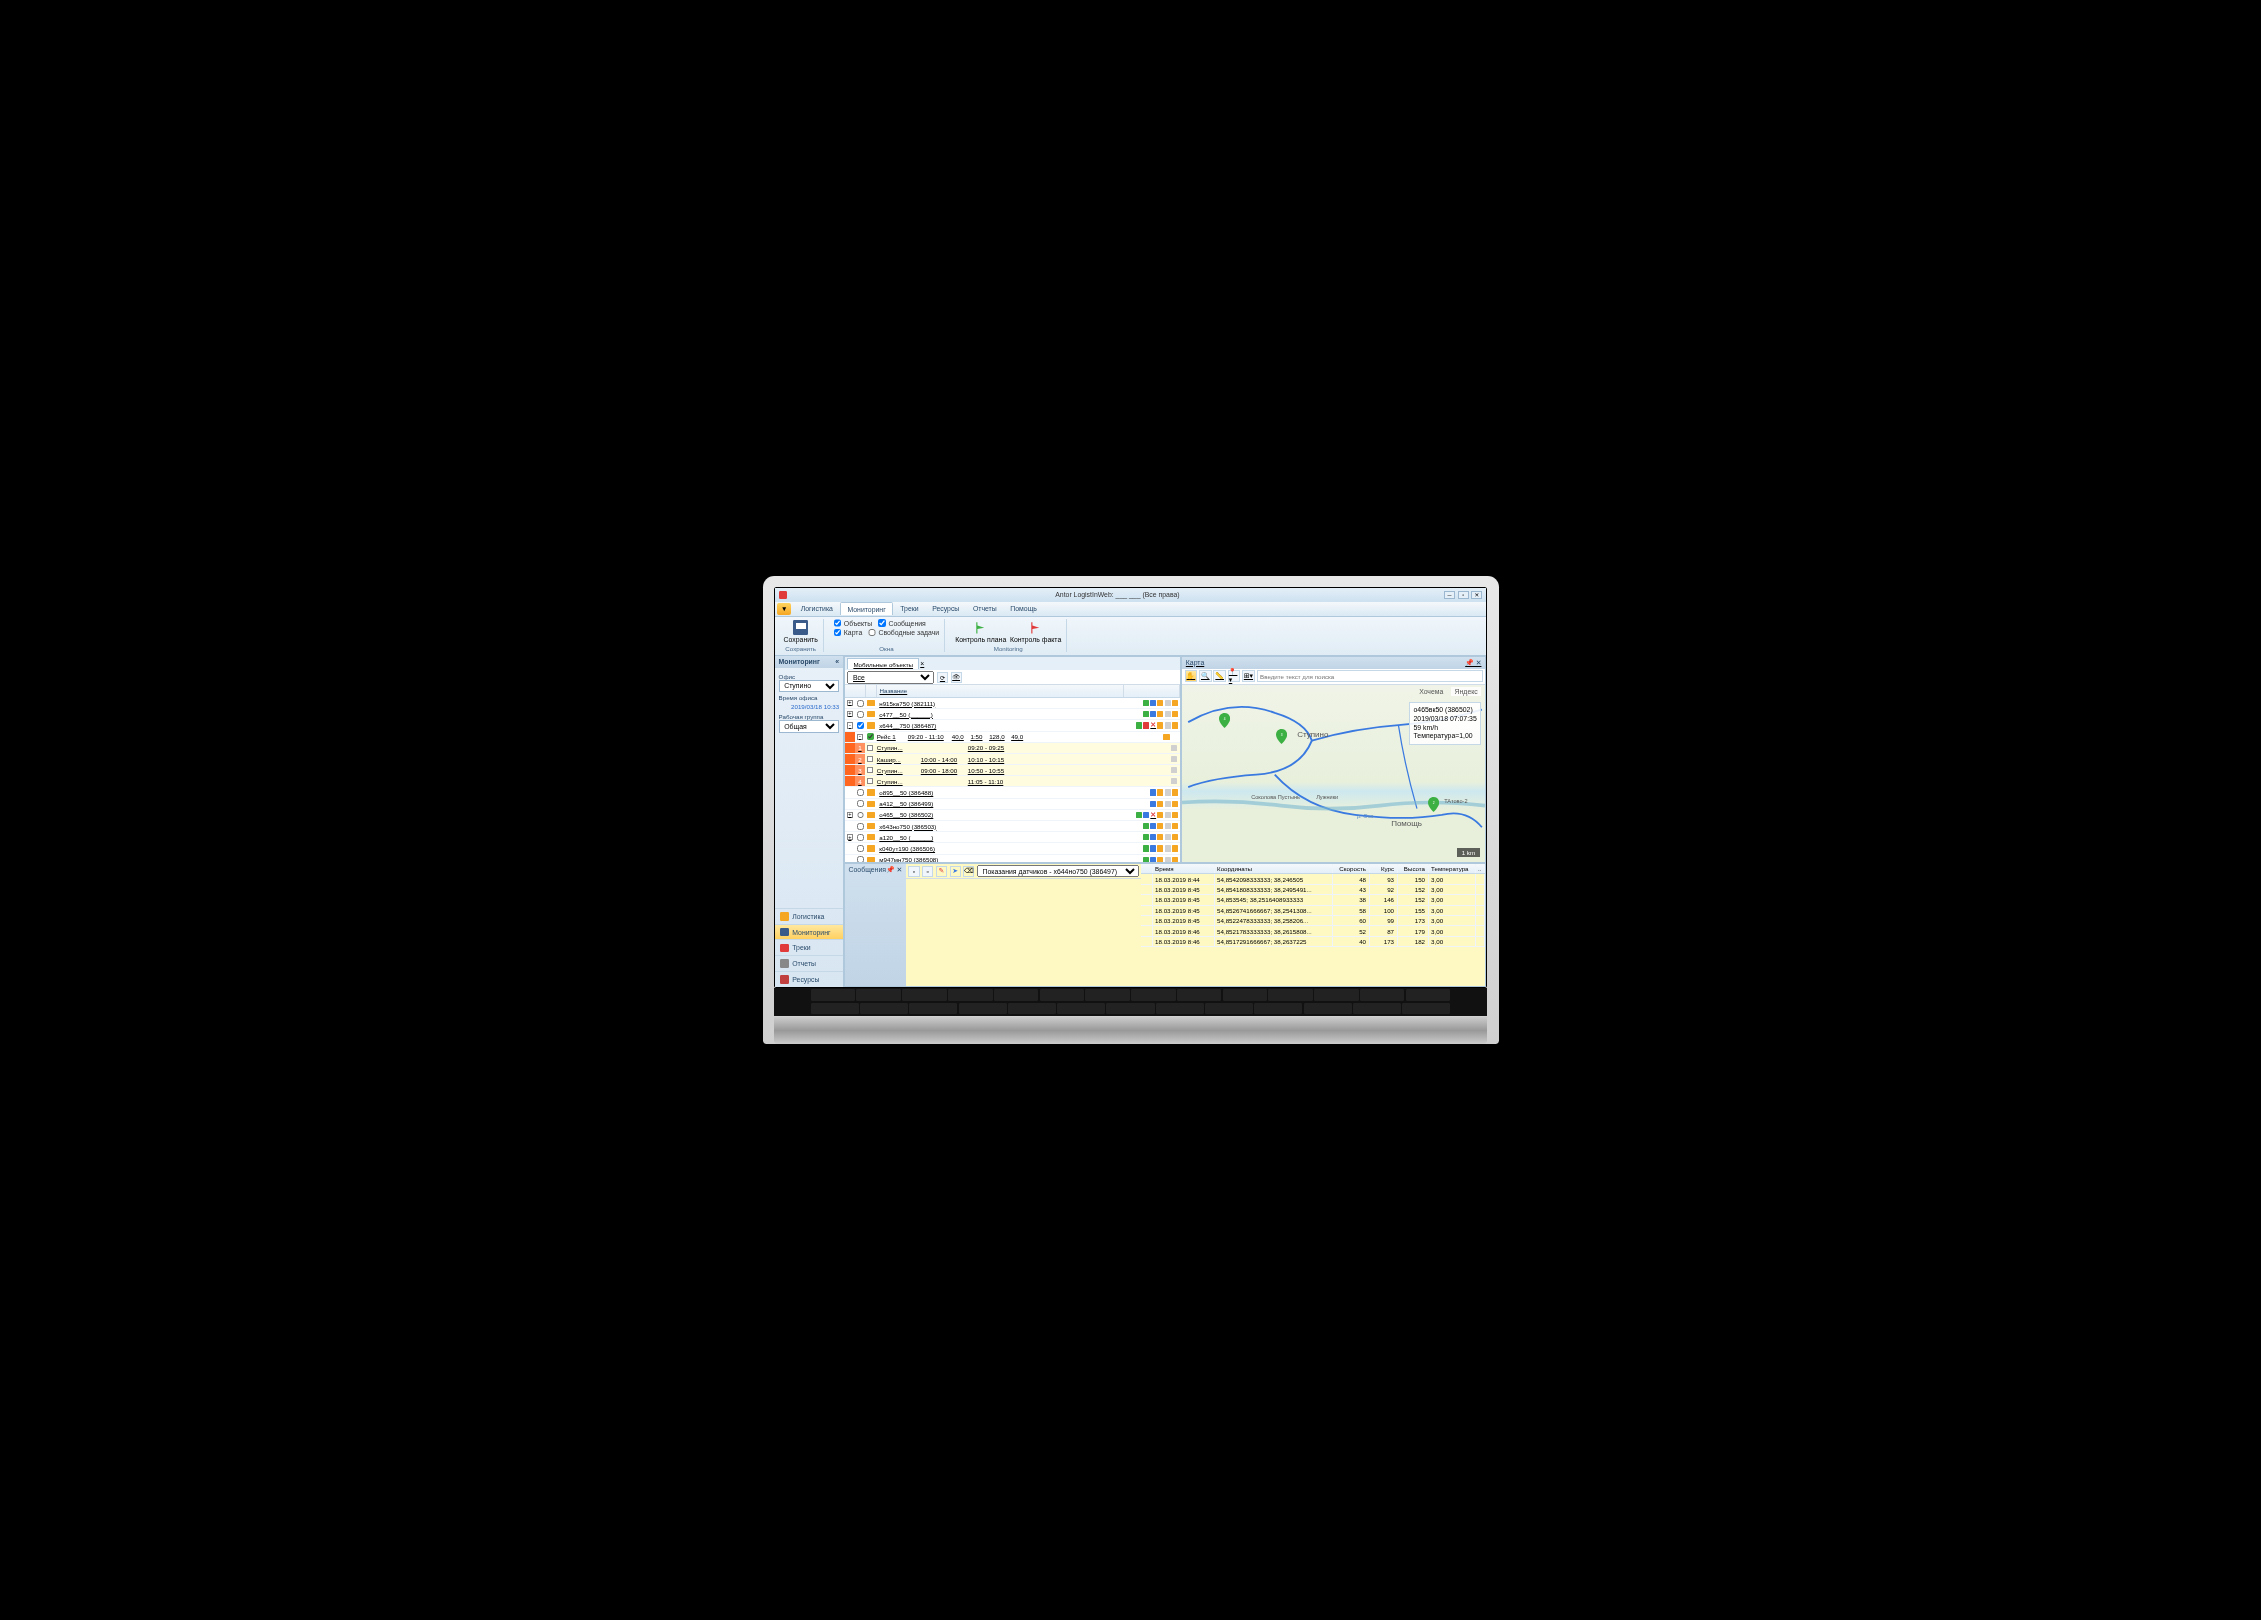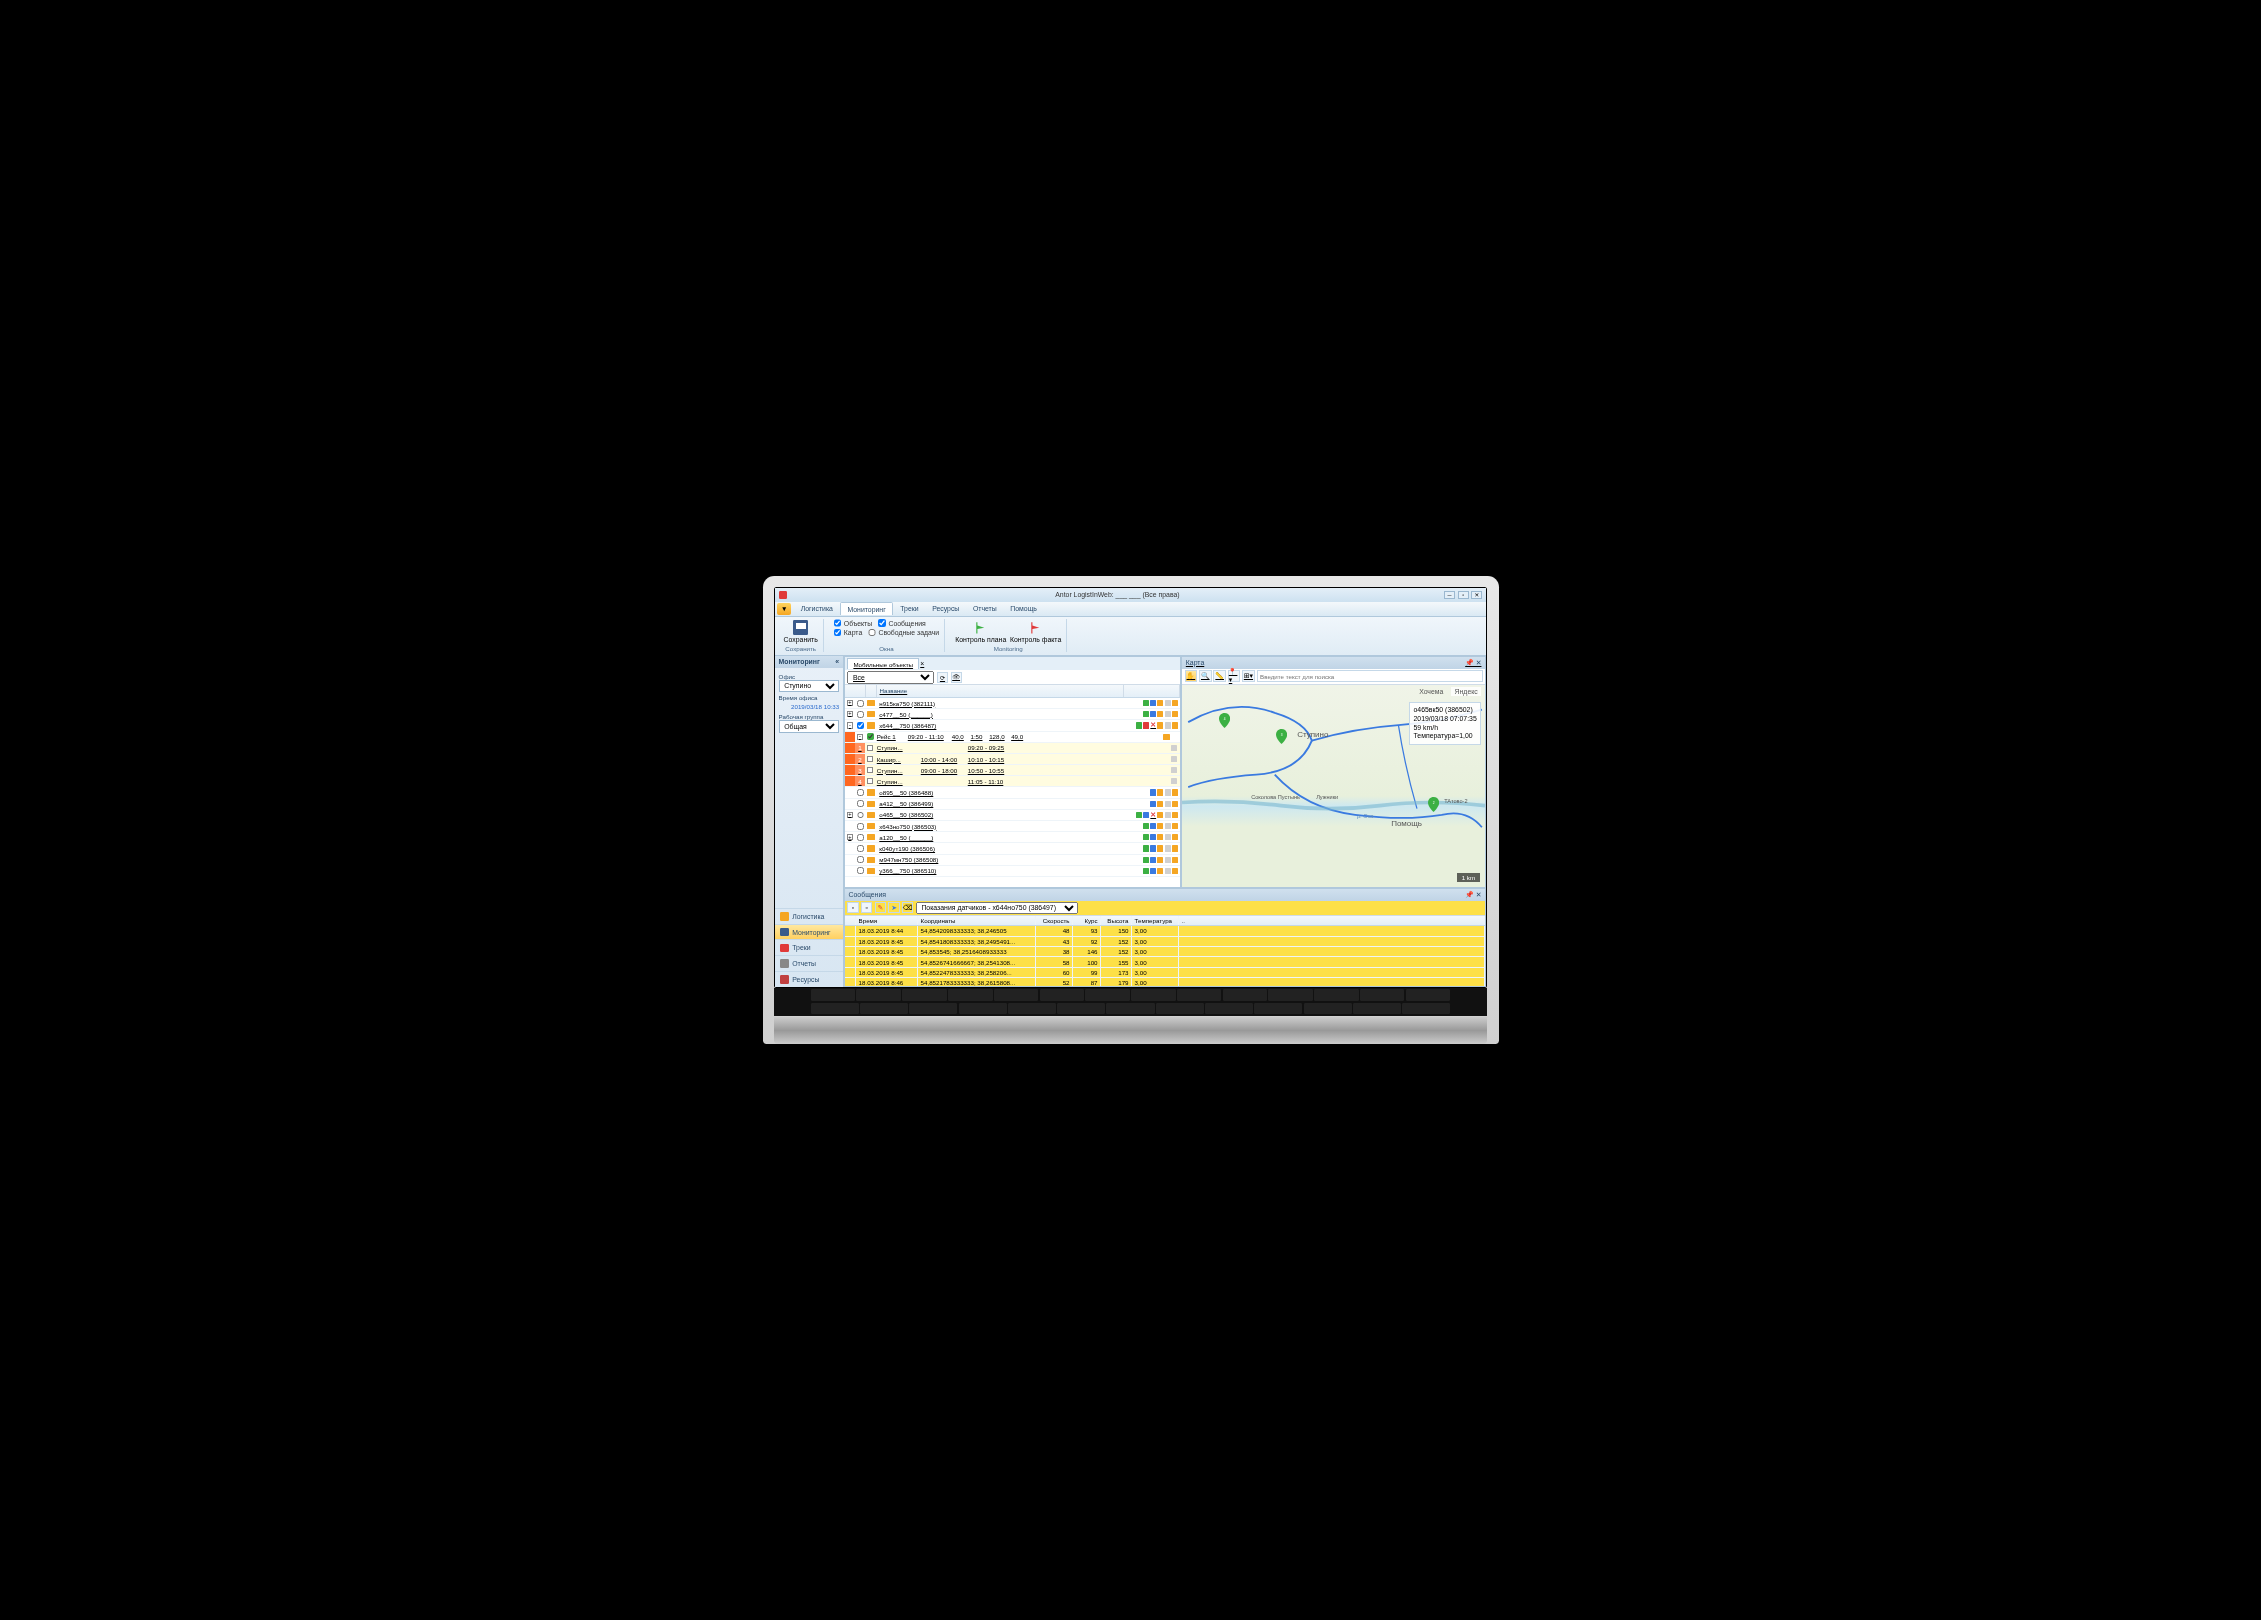--- a/index.html
+++ b/index.html
@@ -64,21 +64,21 @@
 .map .mtb .mbtn.y { background: linear-gradient(180deg,#ffe8a0,#ffd060); }
 .map .mtb input { flex: 1; padding: 1.2px 2.5px; border: 0.6px solid #c5d8e8; font-size: 6.2px; }
 .map .mcanvas { flex: 1; position: relative; background: linear-gradient(180deg,#f0f4e8 0%,#e8f0dc 55%,#cde8f0 60%,#e8f0dc 70%); overflow: hidden; }
 .route { position: absolute; inset: 0; }
 .marker { position: absolute; width: 11.2px; height: 15px; }
 .marker svg { width: 100%; height: 100%; }
 .citylabel { position: absolute; font-size: 6.9px; color: #555; }
 .infobox { position: absolute; top: 17.5px; right: 3.7px; background: rgba(255,255,255,.9); border: 0.6px solid #c5d8e8; padding: 2.5px 3.7px; font-size: 6.2px; line-height: 1.3; }
 .maplogo { position: absolute; top: 2.5px; right: 3.7px; font-size: 6.9px; color: #555; background: rgba(255,255,255,.8); padding: 1.2px 3.7px; }
 .scale { position: absolute; bottom: 5px; right: 5px; background: rgba(0,0,0,.6); color: #fff; padding: 1.2px 5px; font-size: 6.2px; }
-.messages { height: 99px; display: flex; flex-direction: column; border: 0.6px solid #b0c8dc; background: #fde047; }
+.messages { height: 124px; display: flex; flex-direction: row; border: 0.6px solid #b0c8dc; background: #fef9c3; }
 .messages .mshdr { background: linear-gradient(180deg,#d0e0ee,#c0d4e6); padding: 1.9px 3.7px; font-size: 6.2px; color: #2a4a6a; display: flex; justify-content: space-between; }
 .messages .mstb { height: 15px; display: flex; align-items: center; gap: 2.5px; padding: 0 2.5px; border-bottom: 0.6px solid #d0dce8; }
 .messages .mstb .mbtn { width: 11.2px; height: 11.2px; border: 0.6px solid #c5d8e8; cursor: pointer; display: flex; align-items: center; justify-content: center; }
 .messages .mstb select { font-size: 6.9px; padding: 0.6px; width: 162px; }
 .msgrid { flex: 1; overflow: auto; }
 .mshdr2 { display: flex; background: linear-gradient(180deg,#f4f8fb,#e4eff8); border-bottom: 0.6px solid #c5d8e8; position: sticky; top: 0; }
 .mshdr2 .mc, .msrow .mc { padding: 1.2px 2.5px; border-right: 0.6px solid #eef4f9; font-size: 6.2px; overflow: hidden; white-space: nowrap; }
 .msrow { display: flex; border-bottom: 0.6px solid #eef4f9; }
 .msrow .micon { width: 8.7px; height: 8.7px; background: #3cb043; border-radius: 1.2px; margin: 0.6px; }
 .base { height: 27.4px; background: linear-gradient(180deg,#ccc,#999,#ccc); border-radius: 0 0 3.7px 3.7px; margin-top: 1.2px; }

